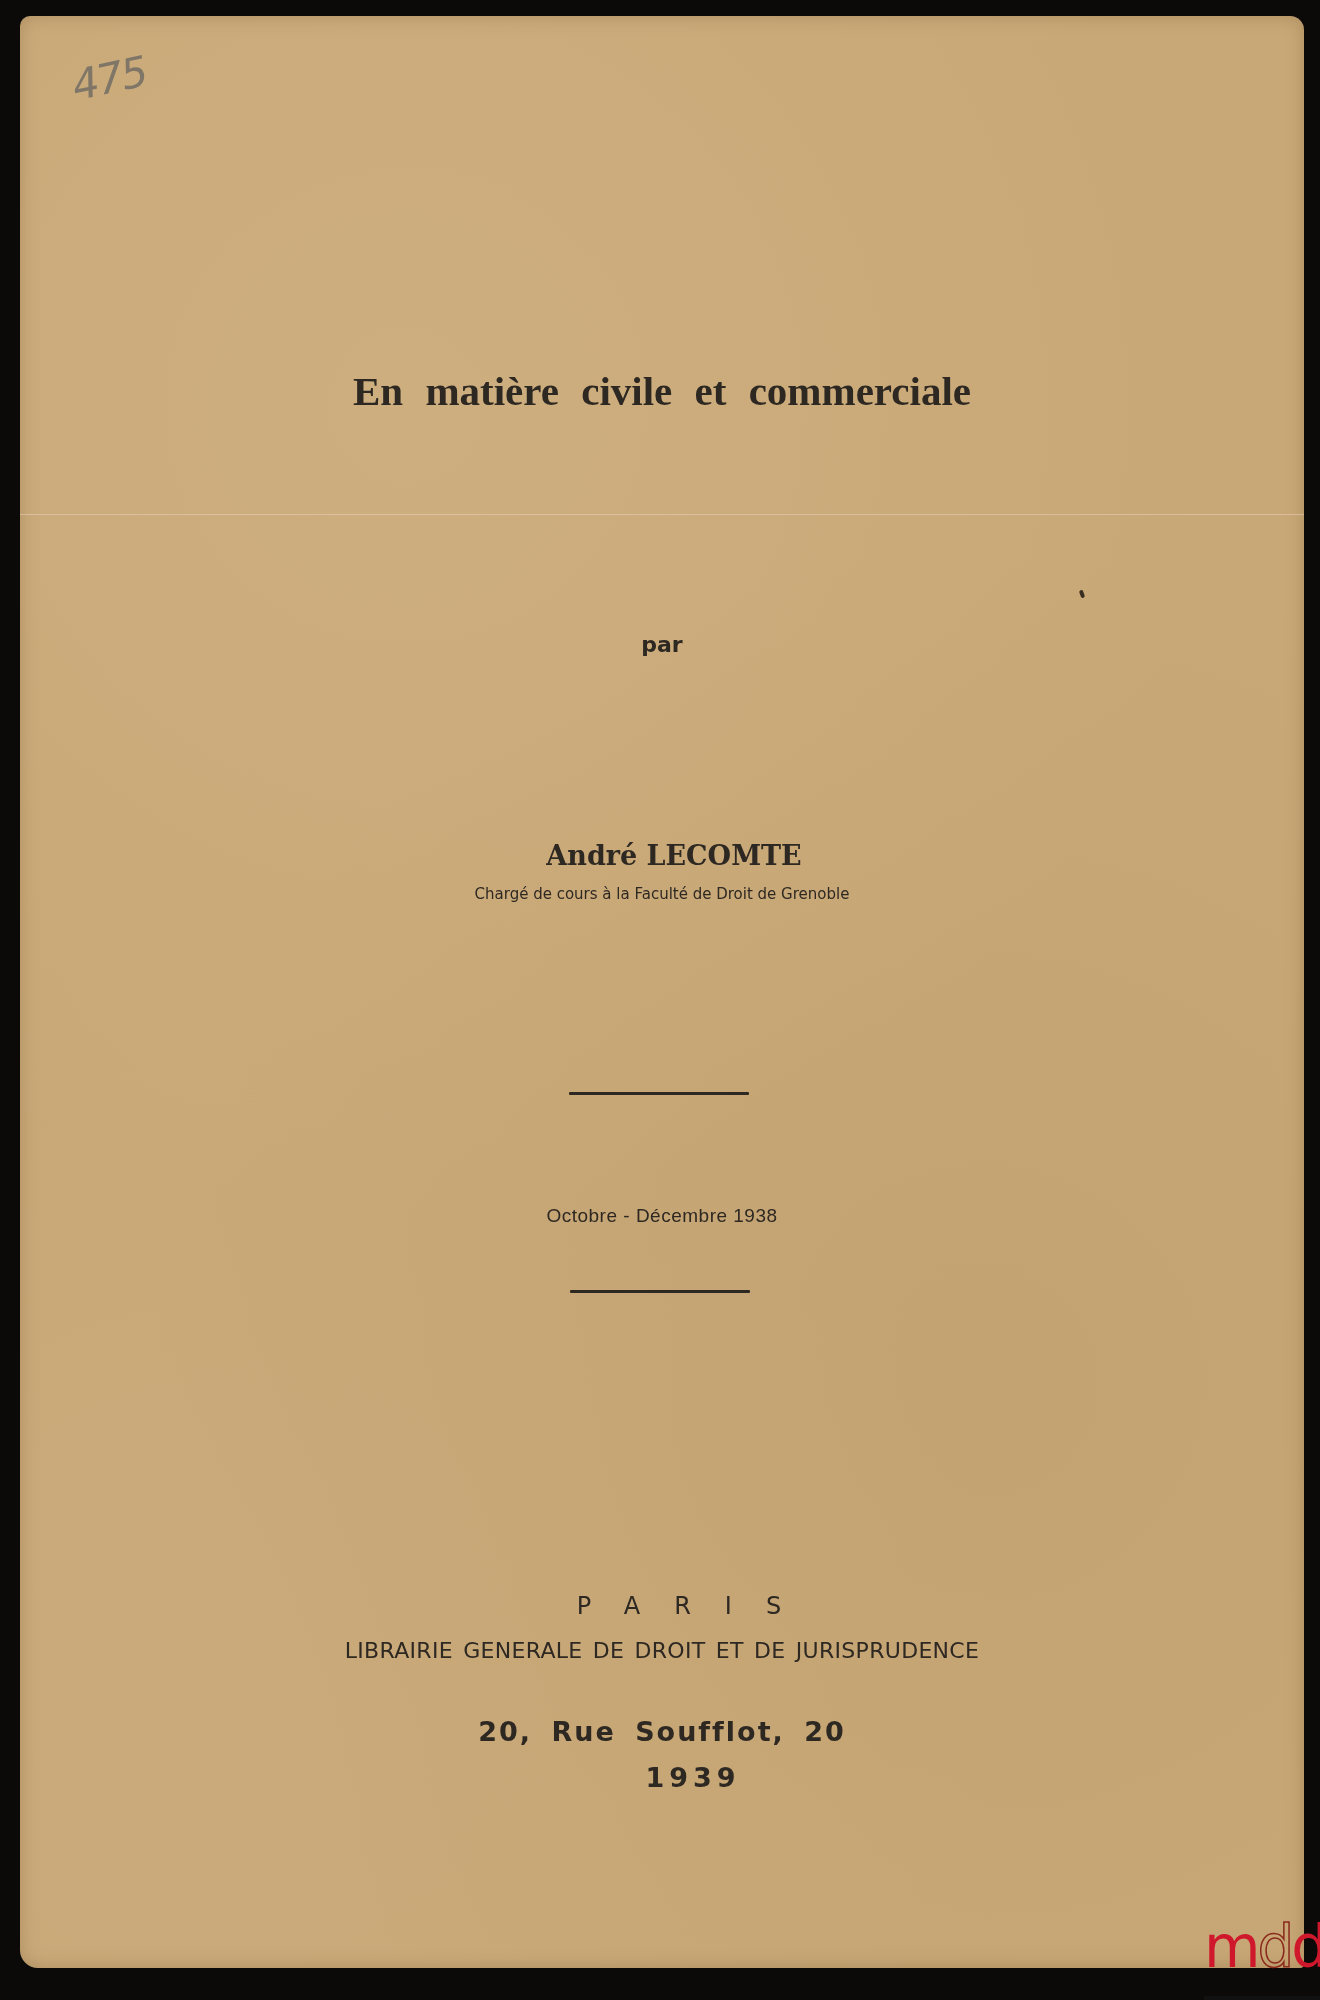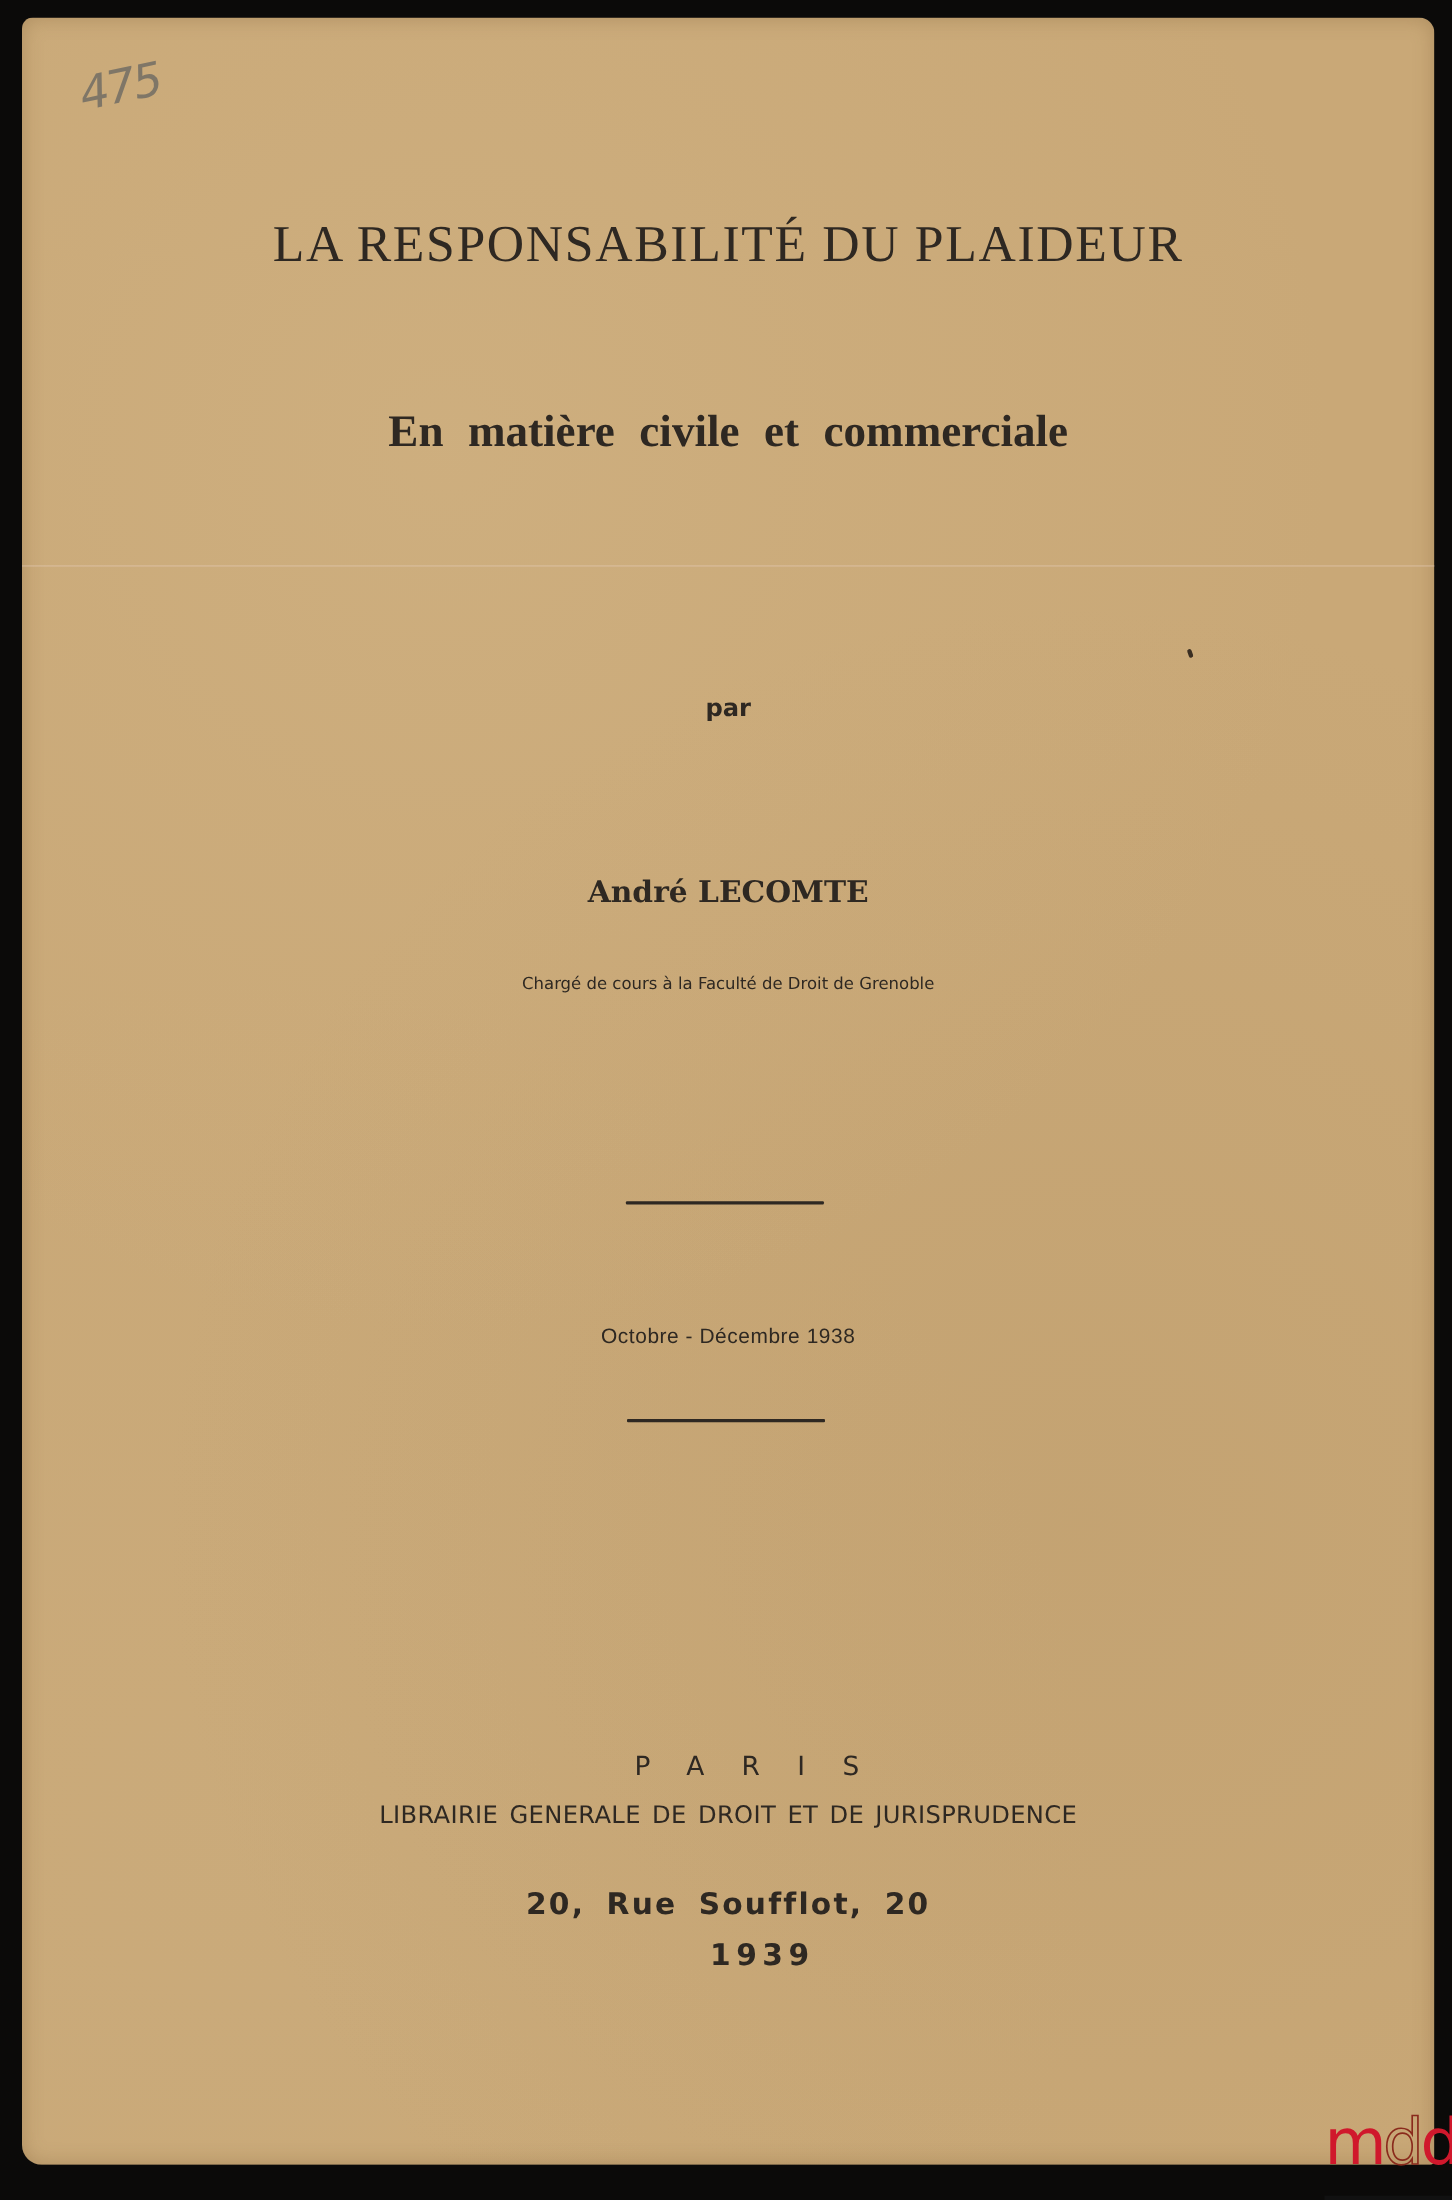--- a/index.html
+++ b/index.html
@@ -180,26 +180,25 @@
 </style>
 </head>
 <body>
 
 <div class="page">
   <div class="crease"></div>
   <div class="speck" style="left:1060px; top:574px;"></div>
 
   <div class="pencil">475</div>
 
-  <div class="center title" style="top:183px;">LA RESPONSABILITÉ DU PLAIDEUR</div>
   <div class="center subtitle" style="top:355px;">En matière civile et commerciale</div>
 
   <div class="center par" style="top:618px;">par</div>
 
-  <div class="center author" style="top:782px;">André LECOMTE</div>
+  <div class="center author" style="top:826px;margin-left:12px;">André LECOMTE</div>
   <div class="center affil" style="top:871px;">Chargé de cours à la Faculté de Droit de Grenoble</div>
 
   <div class="divider" style="left:549px; top:1076px; width:180px;"></div>
 
   <div class="center dates" style="top:1190px;">Octobre - Décembre 1938</div>
 
   <div class="divider" style="left:550px; top:1274px; width:180px;"></div>
 
   <div class="center city" style="top:1578px;">PARIS</div>
   <div class="center pub" style="top:1624px;">LIBRAIRIE GENERALE DE DROIT ET DE JURISPRUDENCE</div>

